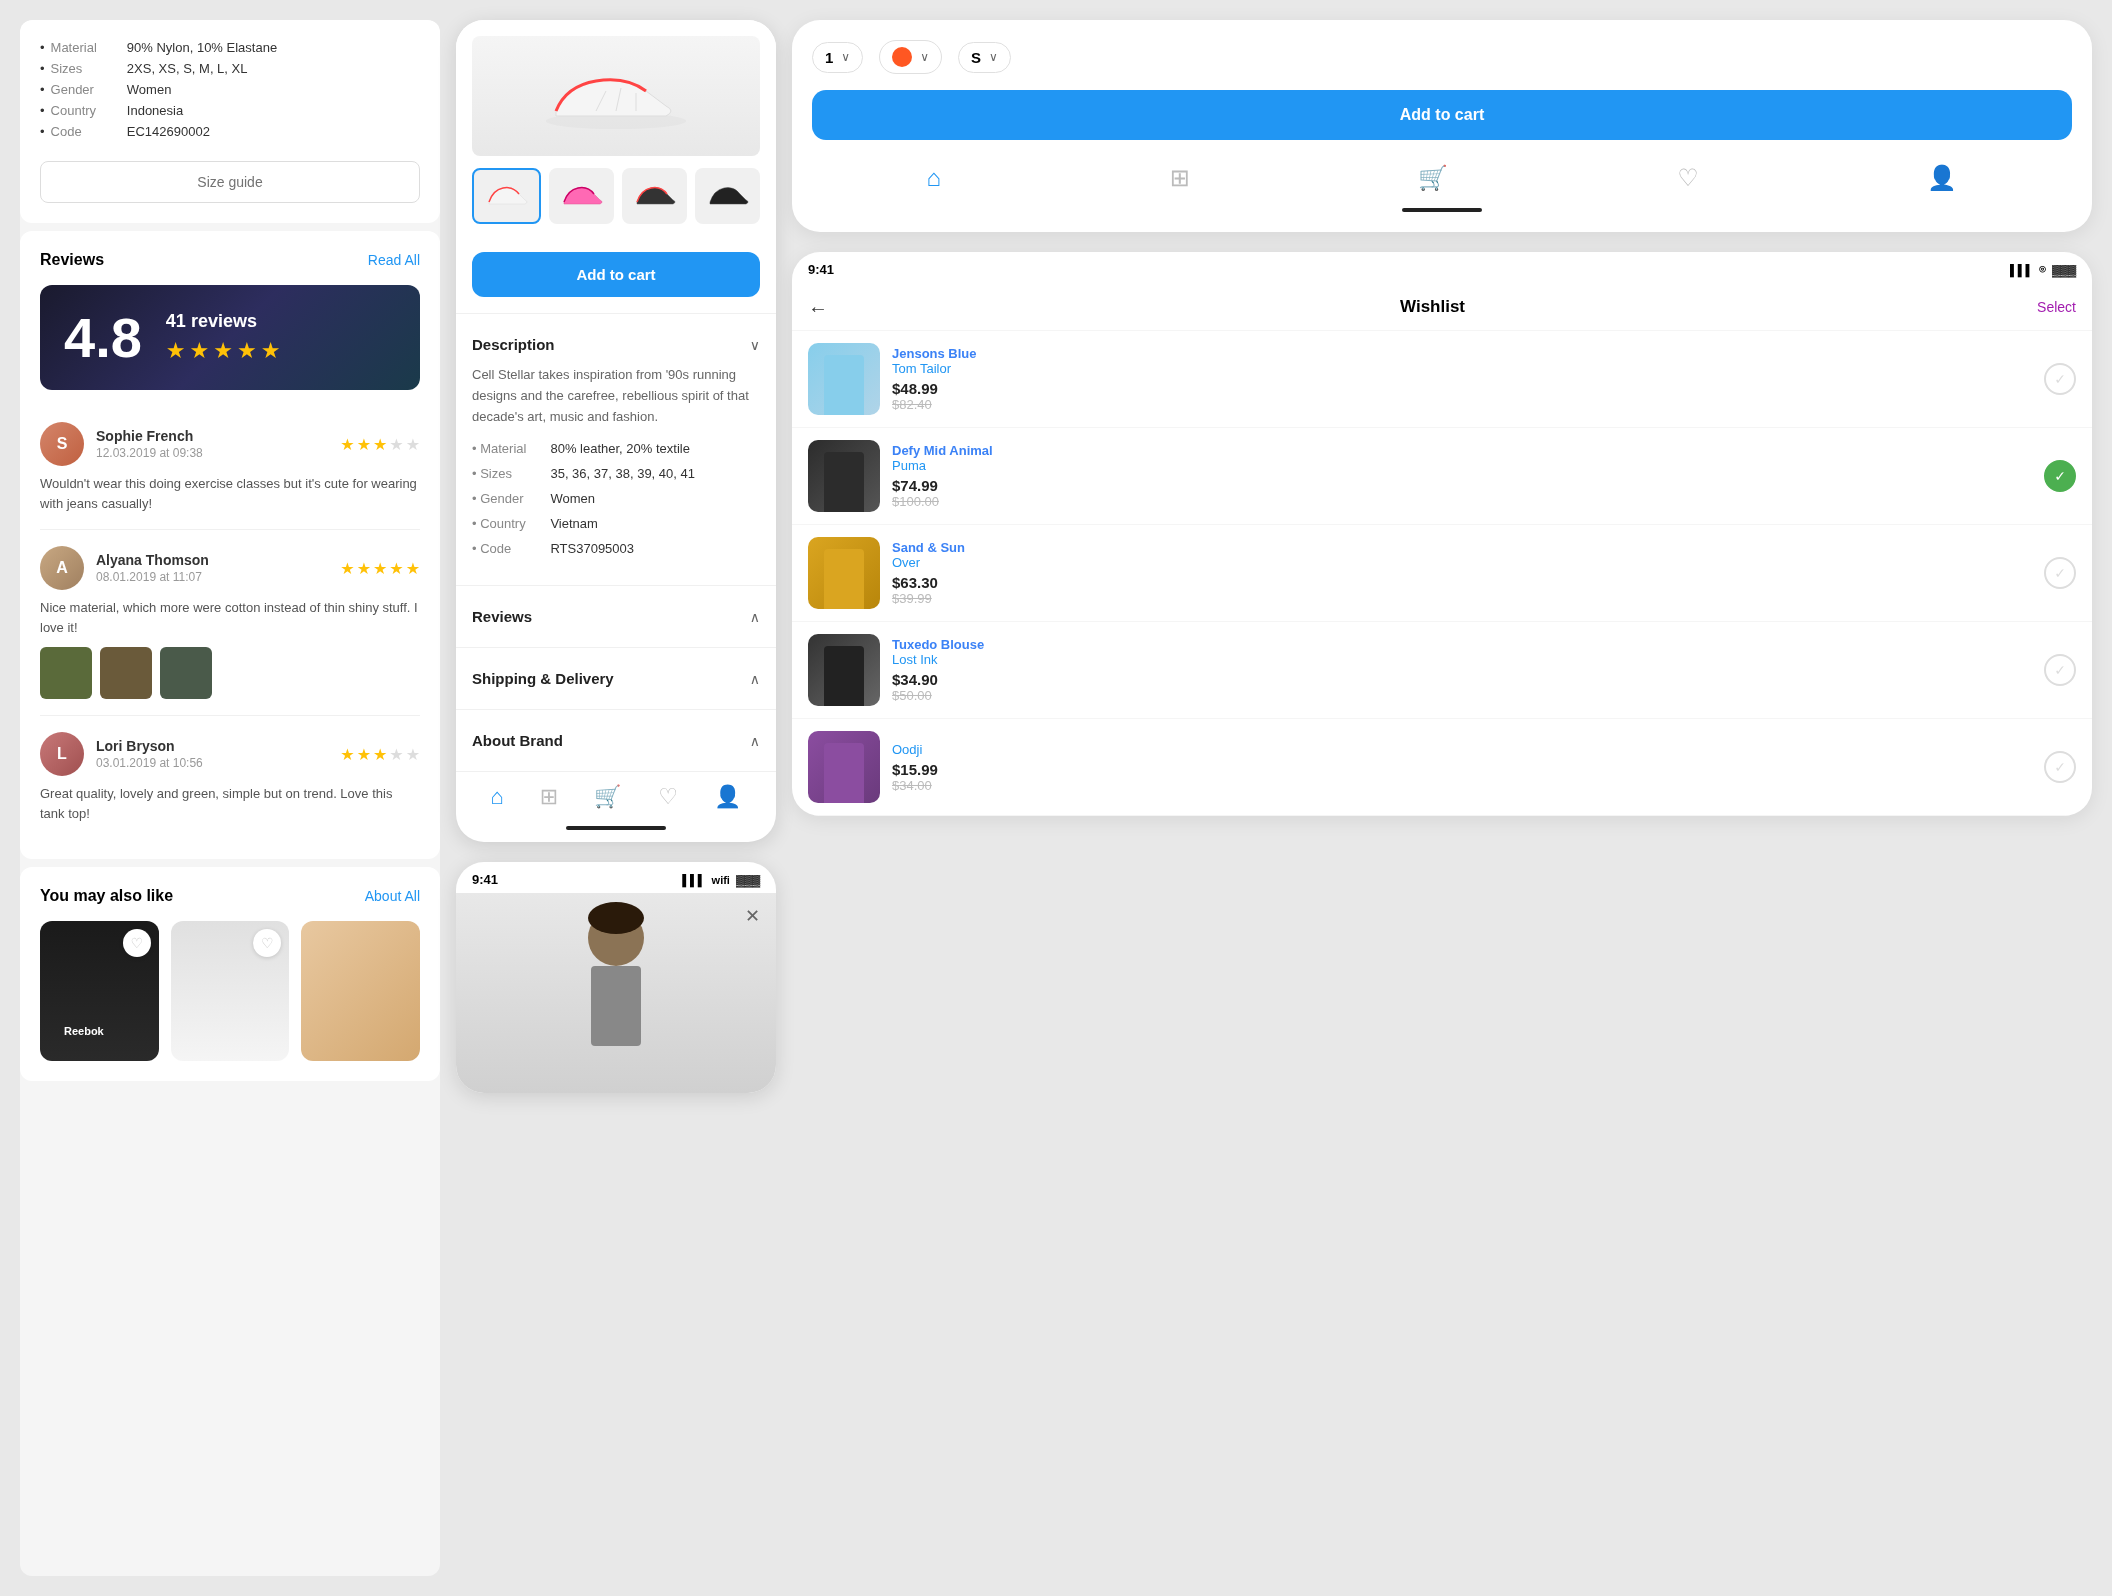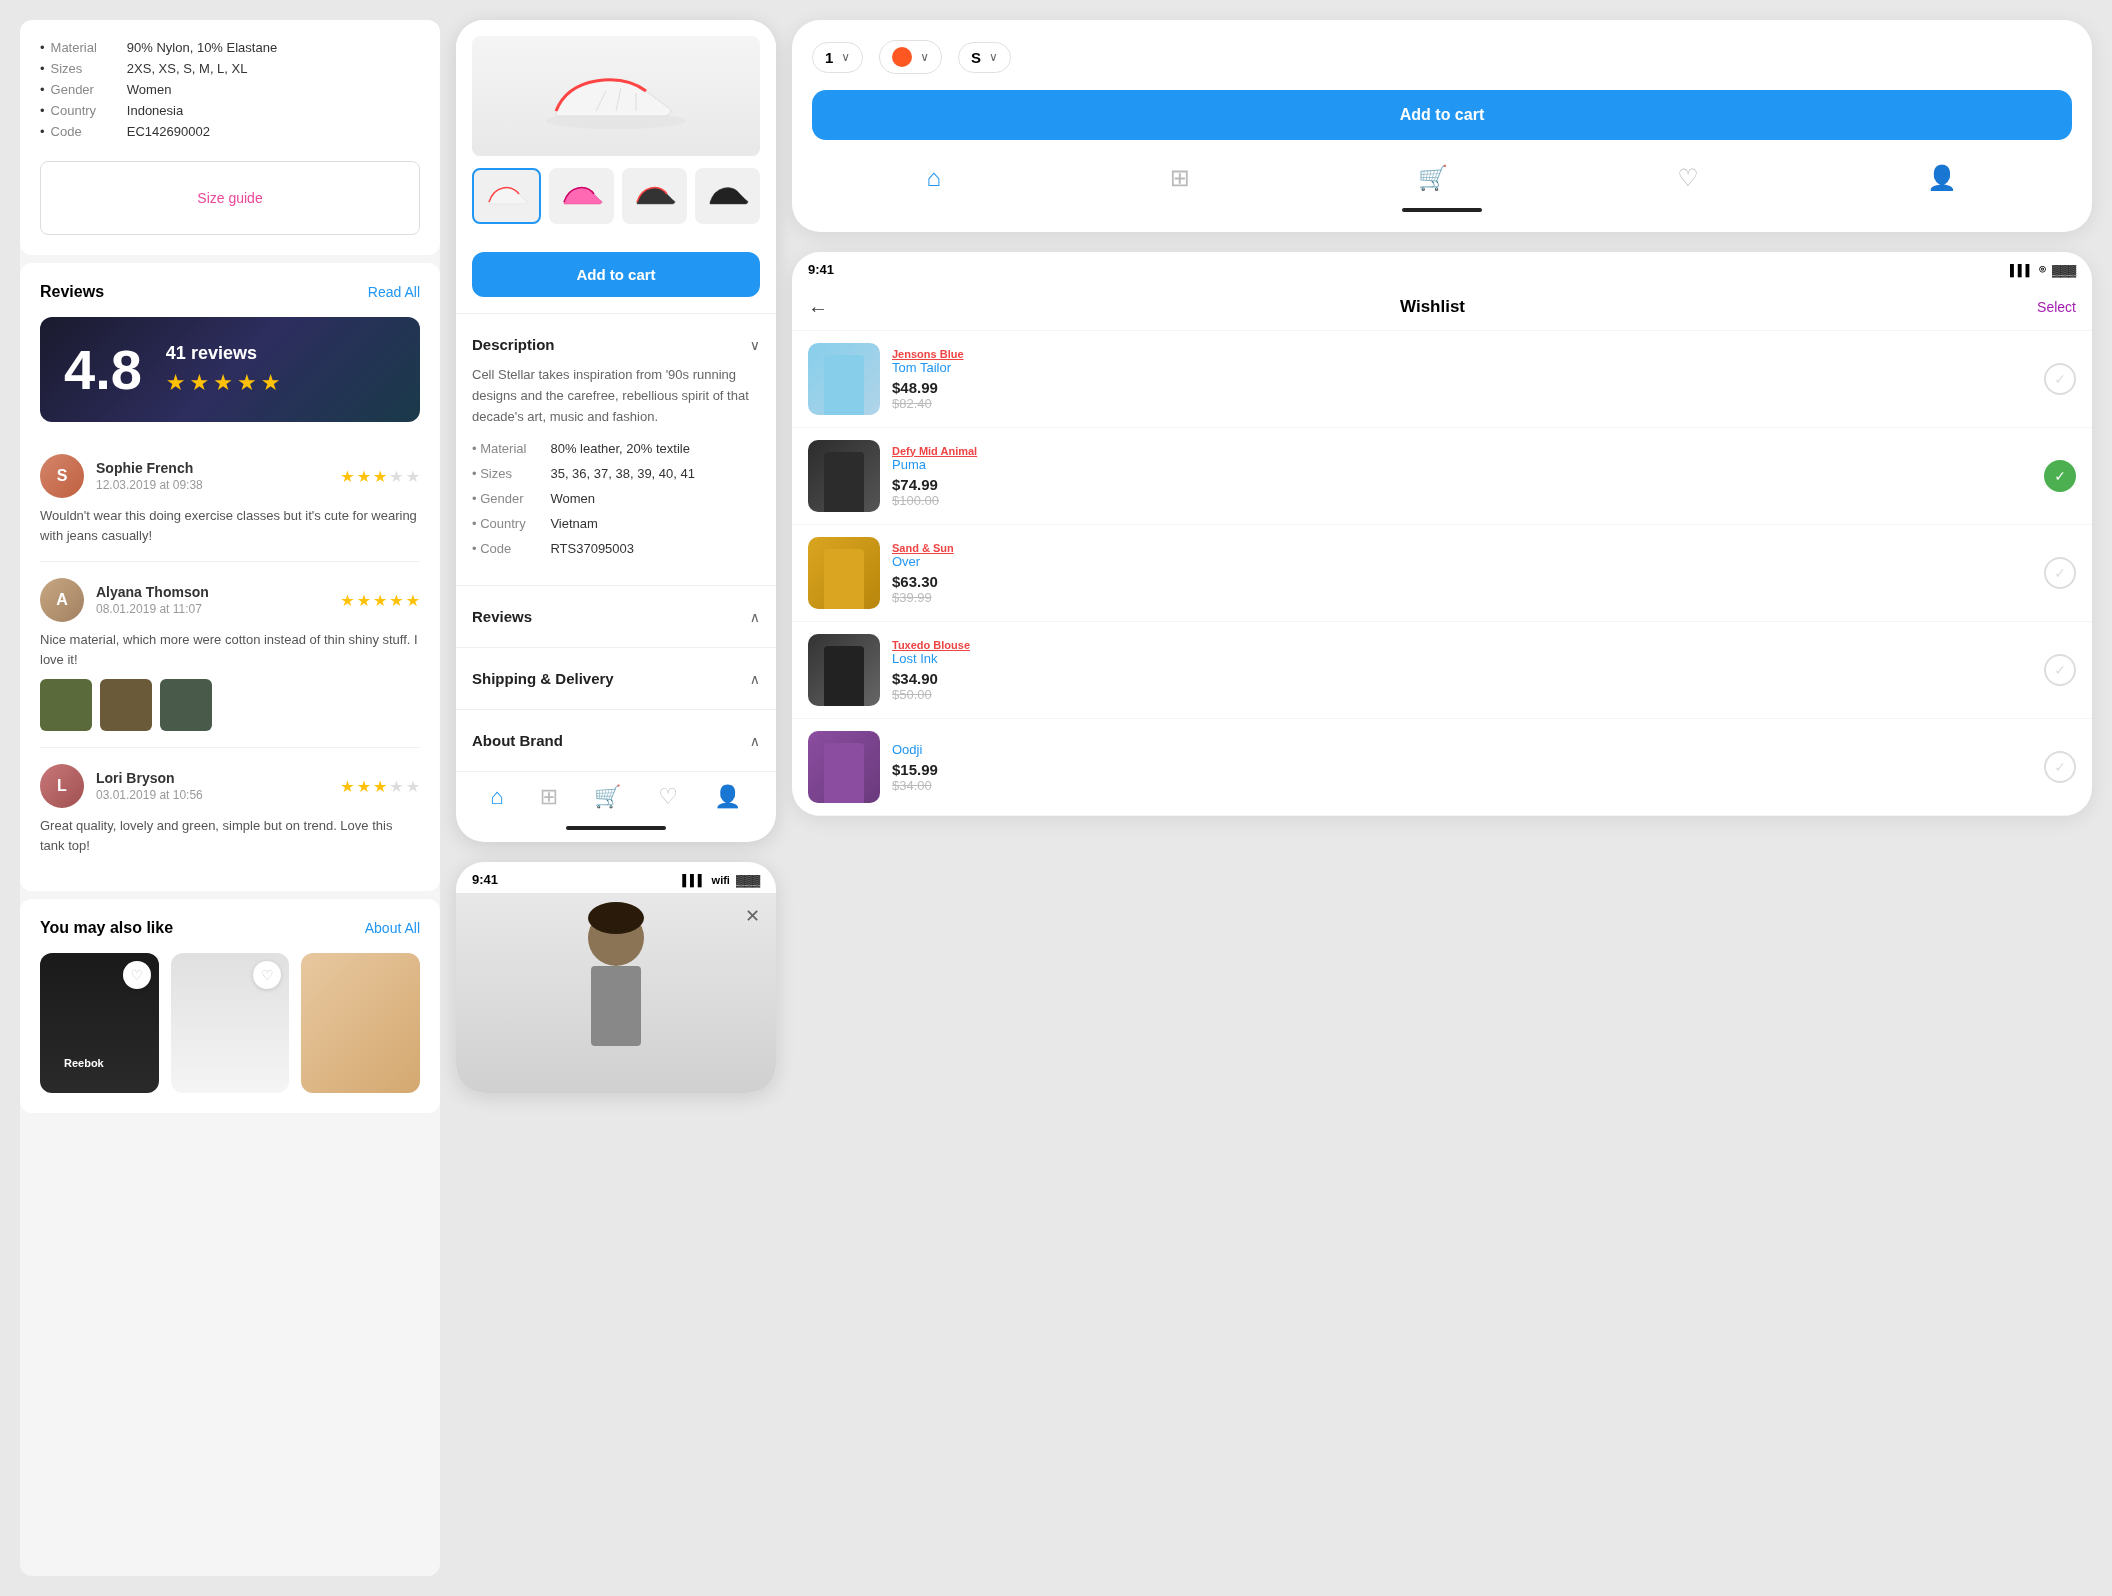--- a/index.html
+++ b/index.html
@@ -42,27 +42,27 @@
       align-items: flex-start;
       gap: 6px;
     }
     .product-attributes .labels div::before {
       content: '•';
       color: #333;
     }
 
     .size-guide-btn {
       width: 100%;
-      padding: 28px;
+      padding: 12px;
       border: 1px solid #ddd;
       background: white;
       border-radius: 8px;
       font-size: 14px;
       cursor: pointer;
-      color: #ec4899;
+      color: #737373;
     }
 
     
     .reviews-section {
       background: white;
       border-radius: 12px;
       padding: 20px;
       margin-bottom: 8px;
     }
     .reviews-header {
@@ -425,21 +425,21 @@
     }
     .wishlist-item-img {
       width: 72px;
       height: 72px;
       border-radius: 10px;
       background: #f0f0f0;
       overflow: hidden;
       flex-shrink: 0;
     }
     .wishlist-item-info { flex: 1; }
-    .wishlist-item-name { font-size: 11px; font-weight: 700; color: #ef4444; text-decoration: underline; }
+    .wishlist-item-name { font-size: 13px; font-weight: 700; color: #3b82f6; }
     .wishlist-item-brand { font-size: 13px; color: #2196F3; margin-bottom: 4px; }
     .wishlist-item-price { font-size: 15px; font-weight: 700; color: #222; }
     .wishlist-item-original { font-size: 13px; color: #bbb; text-decoration: line-through; }
 
     .wishlist-check {
       width: 32px;
       height: 32px;
       border-radius: 50%;
       border: 2px solid #ddd;
       display: flex;

